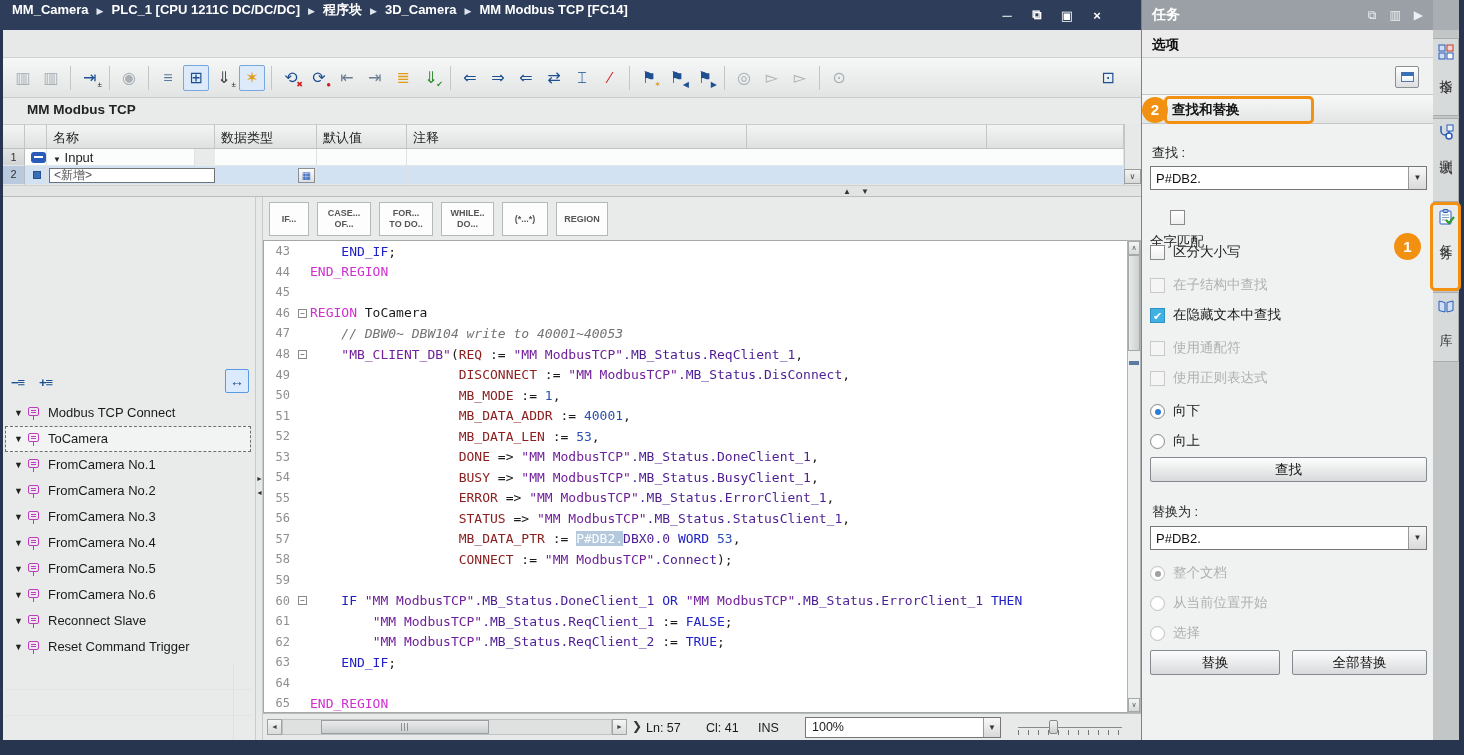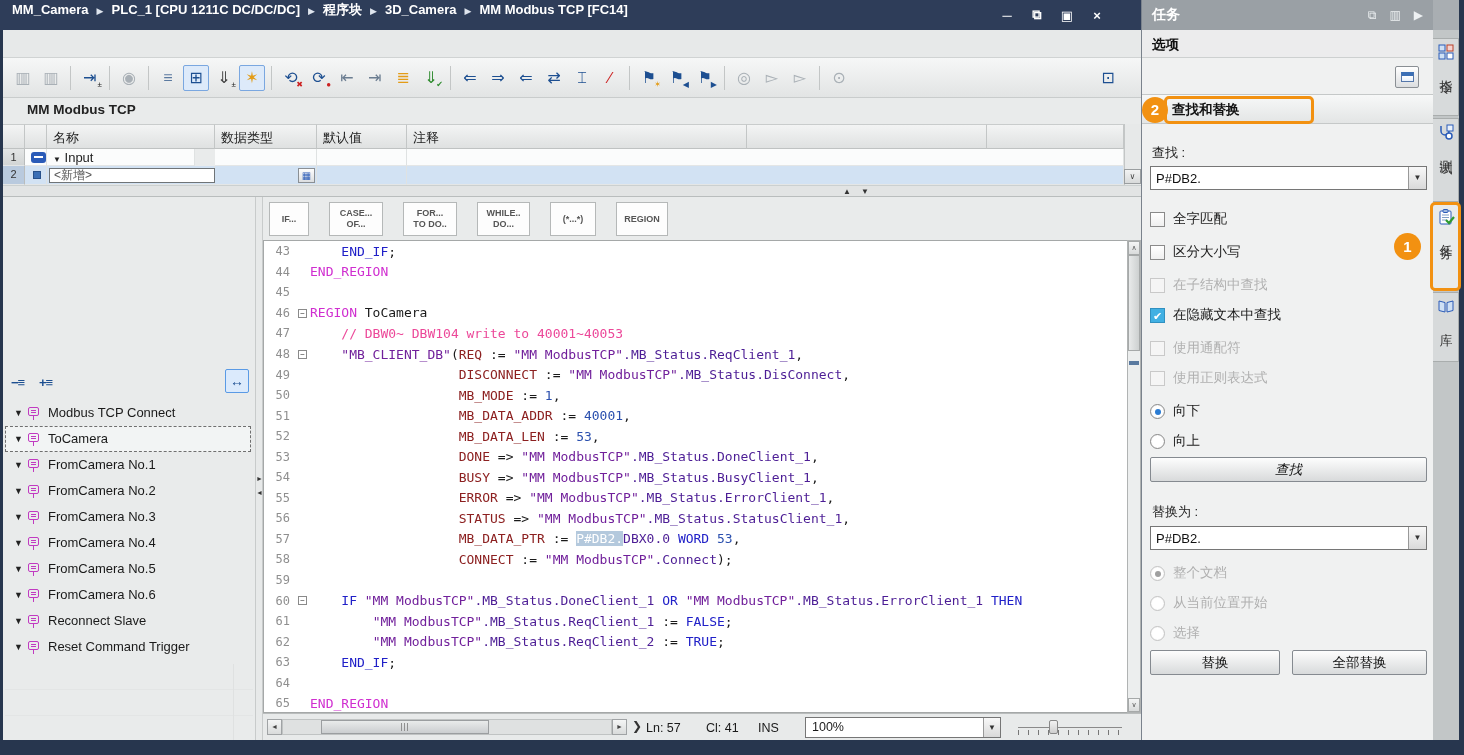--- a/index.html
+++ b/index.html
@@ -54,29 +54,29 @@
   .tagico::after { content:""; position:absolute; left:4px; bottom:-5px; width:1px; height:5px; background:#c13ac1; }
   .tlabel { font-size:13px; color:#1a1a1a; padding-bottom:1px; }
   .trow-empty { position:absolute; left:2px; width:248px; height:26px; border-bottom:1px solid #e3e5e5; }
   #treevline { position:absolute; left:230px; top:467px; width:1px; height:234px; background:#dfe1e1; }
 
   
   #vsplit { position:absolute; left:252px; top:167px; width:8px; height:543px; background:#e7e9e9; border-left:1px solid #c8cbcb; border-right:1px solid #c8cbcb; }
   .vhandle { position:absolute; left:0px; font-size:7px; color:#333; }
 
   
-  #snippets { position:absolute; left:266px; top:172px; display:flex; gap:20px; }
+  #snippets { position:absolute; left:266px; top:172px; display:flex; gap:8px; }
   .snip { height:34px; background:#fdfdfd; border:1px solid #b5b8b8; font-size:9px; font-weight:bold; color:#555; display:flex; align-items:center; justify-content:center; text-align:center; white-space:pre-line; padding:0 5px; line-height:11px; }
   #codewrap { position:absolute; left:260px; top:210px; width:864px; height:473px; background:#fff; border:1px solid #a5a8a8; border-right:none; overflow:hidden; }
   .cline { display:flex; height:20.56px; align-items:center; }
   .cline .ln { width:34px; flex:none; text-align:right; padding-right:8px; font:12px "DejaVu Sans Mono",monospace; color:#8f8f8f; }
   .cline .foldc { width:12px; flex:none; position:relative; height:100%; }
   .foldbox { position:absolute; left:0; top:6px; width:9px; height:9px; border:1px solid #8a8a8a; background:#fff; font-size:8px; line-height:7px; text-align:center; color:#333; }
   .ctext { white-space:pre; font:13px "DejaVu Sans Mono",monospace; }
-  .s-x { color:#1a1a1a; } .s-k { color:#2020c8; } .s-g { color:#d02ed0; } .s-c { color:#ec4899; }
+  .s-x { color:#1a1a1a; } .s-k { color:#2020c8; } .s-g { color:#d02ed0; } .s-c { color:#737373;font-style:italic; }
   .s-q { color:#71209b; } .s-m { color:#4c1d95; } .s-a { color:#8c2020; } .s-d { color:#2a4fae; }
   .s-h { background:#b4c9dd; color:#fff; }
 
   #vscroll { position:absolute; left:1124px; top:210px; width:14px; height:473px; background:#eceeee; border:1px solid #b0b3b3; }
   .sbtn { position:absolute; left:0; width:12px; height:14px; background:linear-gradient(#f4f5f5,#d9dbdb); border:1px solid #a6a9a9; font-size:7px; color:#555; text-align:center; line-height:12px; }
   #vthumb { position:absolute; left:0; top:14px; width:12px; height:96px; background:linear-gradient(90deg,#e8eaea,#cdd0d0); border:1px solid #a6a9a9; }
   #vmark { position:absolute; left:1px; top:120px; width:10px; height:4px; background:#5a7aa0; }
 
   
   #statusbar { position:absolute; left:260px; top:683px; width:878px; height:27px; background:#e8eaea; border-top:1px solid #b9bcbc; font-size:12.5px; color:#1a1a1a; }
@@ -537,21 +537,21 @@
       <span class="st">查找和替换</span>
     </div>
 
     <span class="plabel" style="top:144px;">查找 :</span>
     <div class="combo" style="top:166px;">
       <span class="val">P#DB2.</span>
       <span class="dd">▼</span>
     </div>
 
     <div id="cbgroup">
-        <div class="cbrow" style="top: 210px;">
+        <div class="cbrow" style="top: 210px; flex-direction: column;">
           <span class="cb"></span>
           <span class="lb">全字匹配</span>
         </div>
         <div class="cbrow" style="top: 243px;">
           <span class="cb"></span>
           <span class="lb">区分大小写</span>
         </div>
         <div class="cbrow dis" style="top: 276px;">
           <span class="cb"></span>
           <span class="lb">在子结构中查找</span>
@@ -573,21 +573,21 @@
         <div class="cbrow" style="top: 402px;">
           <span class="rb on"></span>
           <span class="lb">向下</span>
         </div>
         <div class="cbrow" style="top: 432px;">
           <span class="rb"></span>
           <span class="lb">向上</span>
         </div>
       </div>
 
-    <div class="pbtn" style="left:8px;top:457px;width:277px;font-style:italic;">查找</div>
+    <div class="pbtn" style="left:8px;top:457px;width:277px;">查找</div>
 
     <span class="plabel" style="top:503px;">替换为 :</span>
     <div class="combo" style="top:526px;">
       <span class="val">P#DB2.</span>
       <span class="dd">▼</span>
     </div>
 
     <div id="scopegroup">
         <div class="cbrow dis" style="top: 564px;">
           <span class="rb on"></span>

